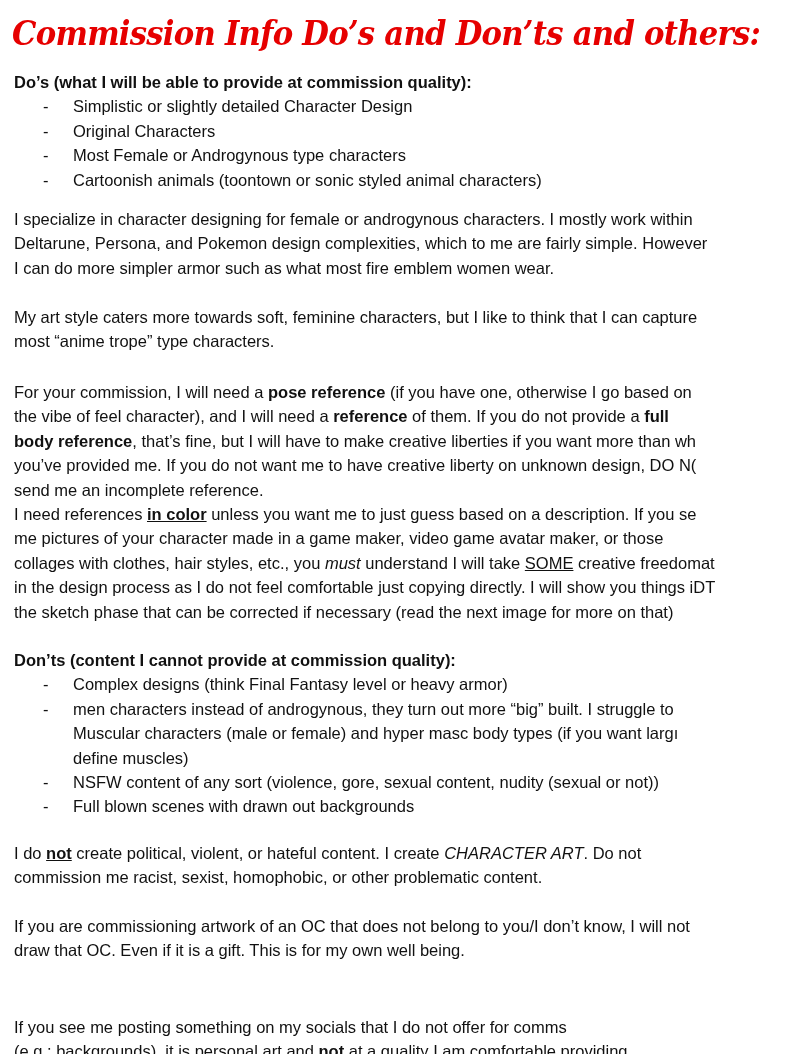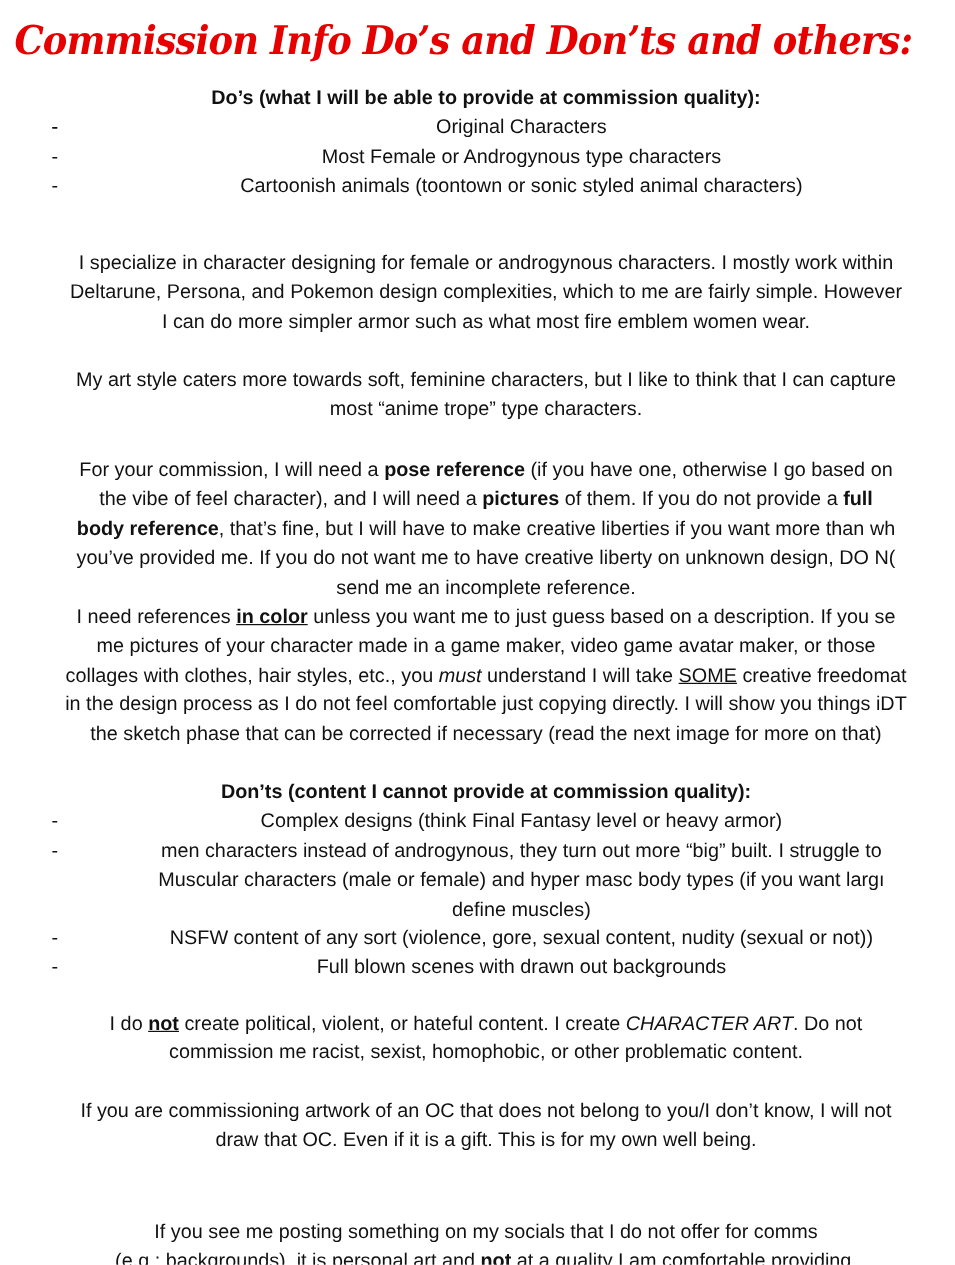--- a/index.html
+++ b/index.html
@@ -1,59 +1,59 @@
 <!DOCTYPE html>
 <html><head>
 <meta charset="utf-8">
 <style>
   html, body { margin: 0; padding: 0; background: #ffffff; }
   body { width: 796px; height: 1054px; overflow: hidden; position: relative; }
   .page { position: absolute; left: 0; top: 0; width: 796px; color: #111; font-family: "Liberation Sans", sans-serif; font-size: 16.5px; line-height: 24.4px; }
   .title { position: absolute; left: 12px; top: 12px; margin: 0; font-family: "DejaVu Serif", serif; font-style: italic; font-weight: bold; font-size: 33px; line-height: 44px; color: #e60000; letter-spacing: -0.8px; white-space: nowrap; transform: scaleX(0.93); transform-origin: left top; }
-  .block { position: absolute; left: 14px; right: 0; white-space: nowrap; text-align: center; }
+  .block { position: absolute; left: 14px; right: 0; white-space: nowrap; }
   .heading { font-weight: bold; }
   ul.dash { list-style: none; margin: 0; padding: 0; }
   ul.dash li { position: relative; padding-left: 59px; }
   ul.dash li .dash-mark { position: absolute; left: 29px; top: 0; }
   p { margin: 0; }
   b { font-weight: bold; }
   u { text-decoration: underline; }
   i { }
 </style>
 </head>
 <body>
 
 <div class="page">
 
   <h1 class="title">Commission Info Do’s and Don’ts and others:</h1>
 
   <div class="block" style="top:70px;">
     <div class="heading">Do’s (what I will be able to provide at commission quality):</div>
     <ul class="dash">
-      <li><span class="dash-mark">-</span></li>
+      <li><span class="dash-mark">-</span><span>Simplistic or slightly detailed Character Design</span></li>
       <li><span class="dash-mark">-</span><span>Original Characters</span></li>
       <li><span class="dash-mark">-</span><span>Most Female or Androgynous type characters</span></li>
       <li><span class="dash-mark">-</span><span>Cartoonish animals (toontown or sonic styled animal characters)</span></li>
     </ul>
   </div>
 
   <div class="block" style="top:207px;">
     <p>I specialize in character designing for female or androgynous characters. I mostly work within</p>
     <p>Deltarune, Persona, and Pokemon design complexities, which to me are fairly simple. However</p>
     <p>I can do more simpler armor such as what most fire emblem women wear.</p>
   </div>
 
   <div class="block" style="top:305px;">
     <p>My art style caters more towards soft, feminine characters, but I like to think that I can capture</p>
     <p>most “anime trope” type characters.</p>
   </div>
 
   <div class="block" style="top:380px;">
     <p><span>For your commission, I will need a </span><b>pose reference</b><span> (if you have one, otherwise I go based on</span></p>
-    <p><span>the vibe of feel character), and I will need a </span><b>pictures</b><span> of them. If you do not provide a </span><b>full</b></p>
+    <p><span>the vibe of feel character), and I will need a </span><b>reference</b><span> of them. If you do not provide a </span><b>full</b></p>
     <p><b>body reference</b><span>, that’s fine, but I will have to make creative liberties if you want more than wh</span></p>
     <p>you’ve provided me. If you do not want me to have creative liberty on unknown design, DO N(</p>
     <p>send me an incomplete reference.</p>
     <p><span>I need references </span><b><u>in color</u></b><span> unless you want me to just guess based on a description. If you se</span></p>
     <p>me pictures of your character made in a game maker, video game avatar maker, or those</p>
     <p><span>collages with clothes, hair styles, etc., you </span><i>must</i><span> understand I will take </span><u>SOME</u><span> creative freedomat</span></p>
     <p>in the design process as I do not feel comfortable just copying directly. I will show you things iDT</p>
     <p>the sketch phase that can be corrected if necessary (read the next image for more on that)</p>
   </div>
 

